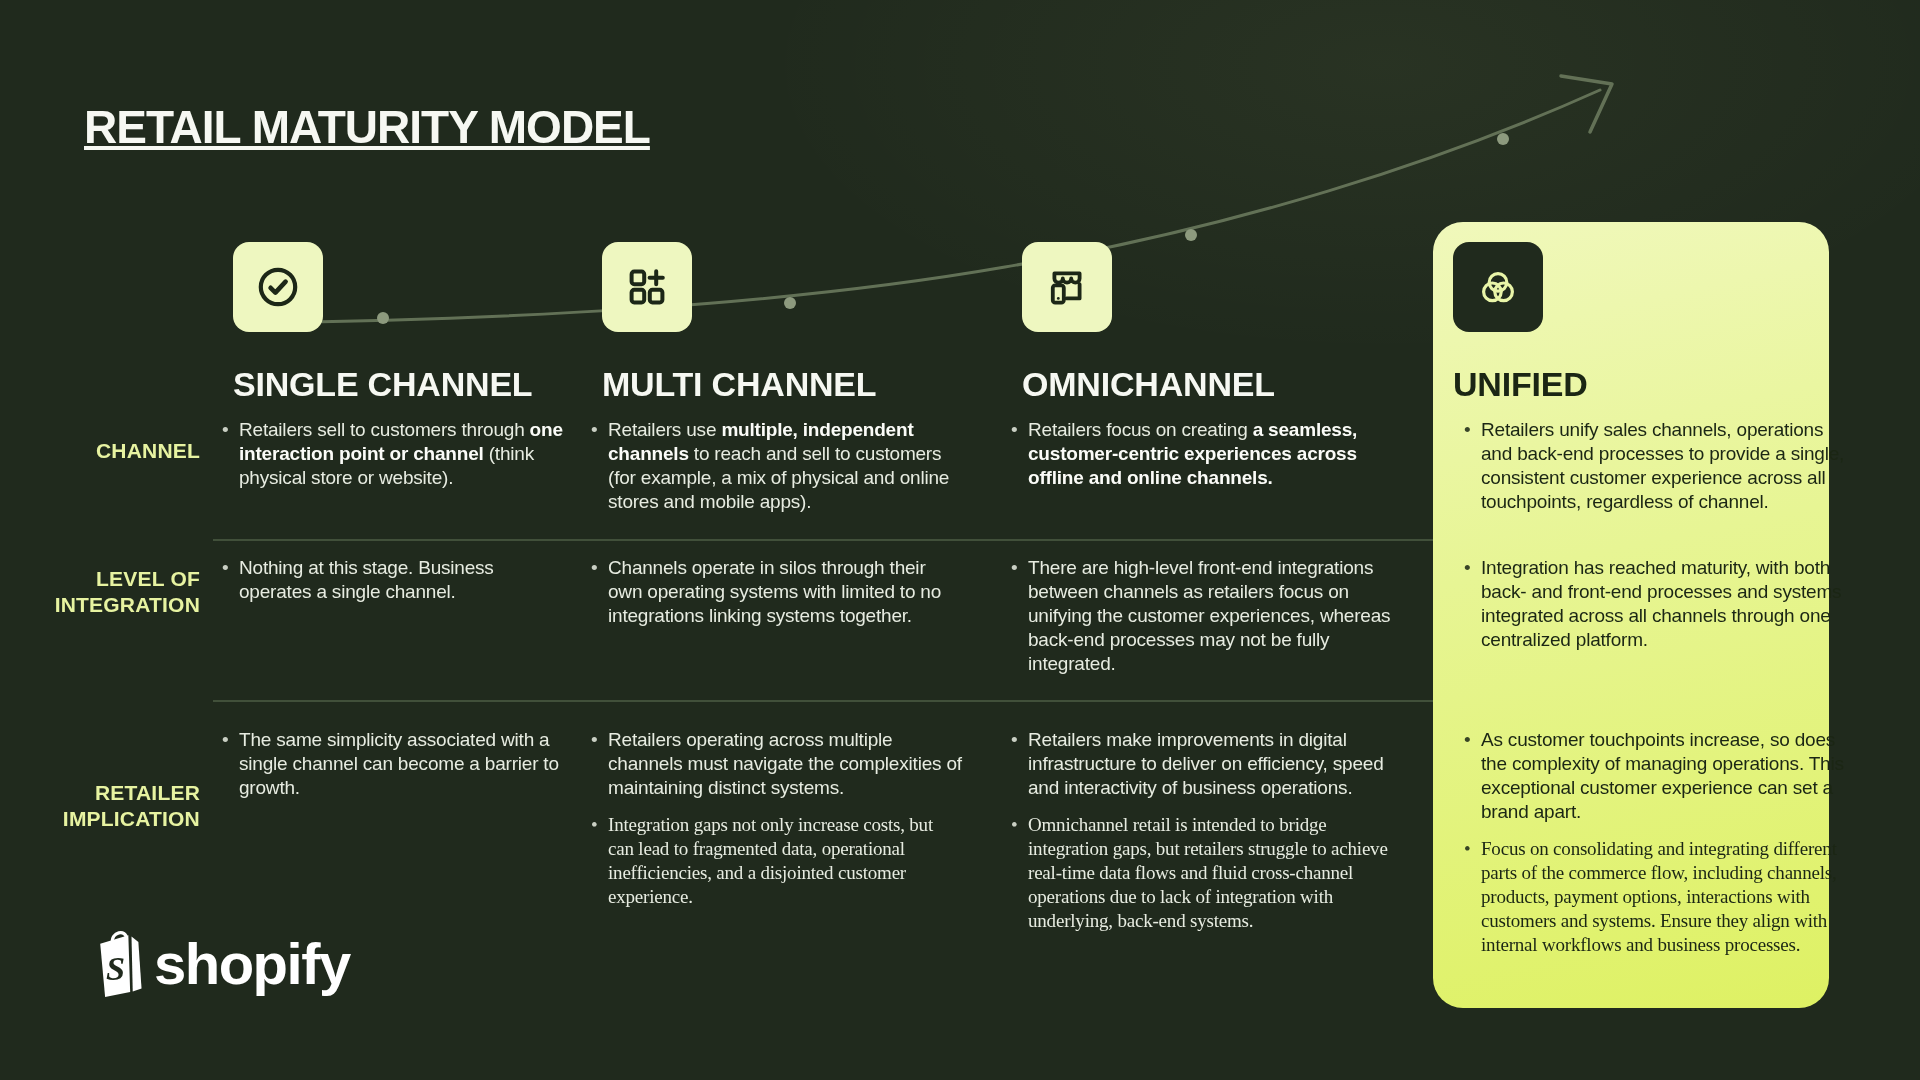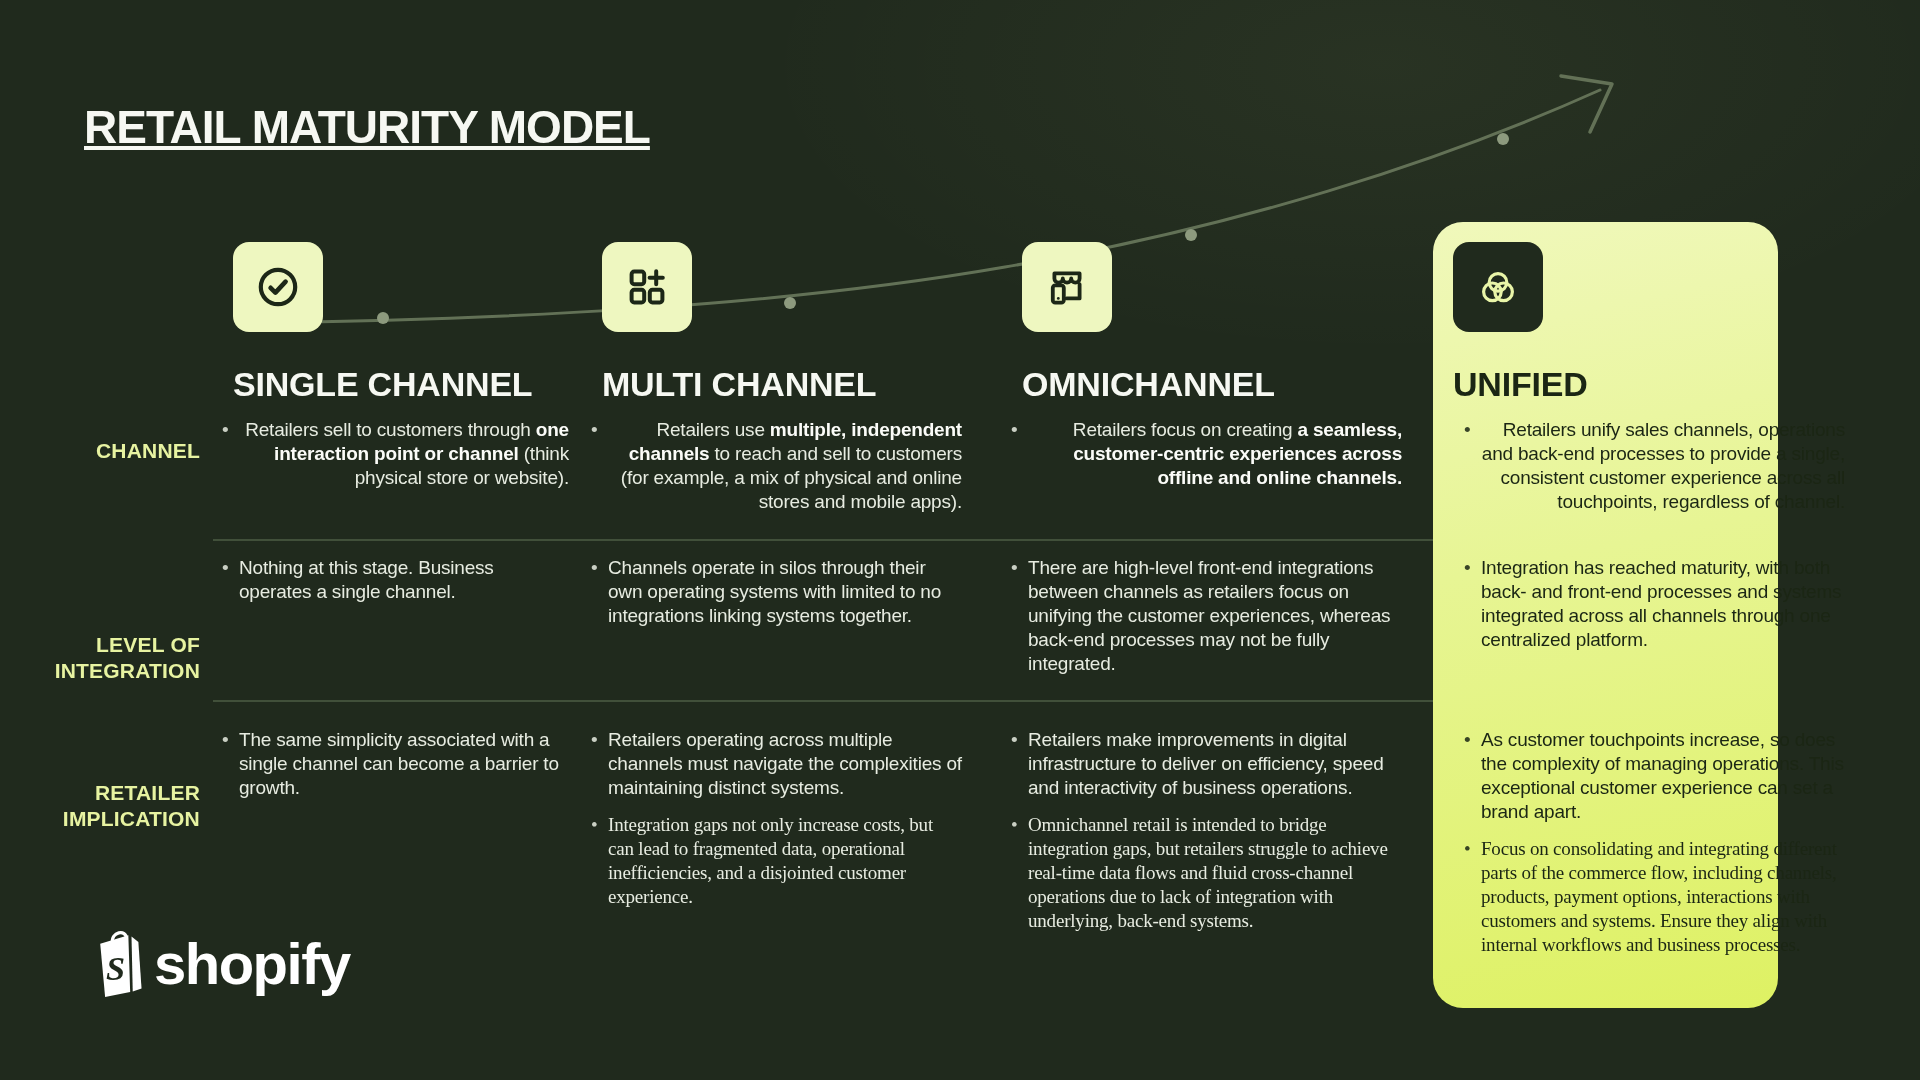--- a/index.html
+++ b/index.html
@@ -14,36 +14,36 @@
     radial-gradient(ellipse 900px 420px at 72% 6%, rgba(233,245,168,0.045), transparent 70%),
     var(--bg);}
   .title{position:absolute;left:84px;top:100px;font-size:46px;font-weight:bold;
     letter-spacing:-1px;color:var(--white);text-decoration:underline;}
   svg.curve{position:absolute;left:0;top:0;z-index:1;}
   .divider{position:absolute;left:213px;width:1222px;height:2px;background:var(--divider);z-index:2;}
   .d1{top:539px;} .d2{top:700px;}
   .row-labels{position:absolute;left:48px;width:152px;z-index:3;}
   .row-label{position:absolute;left:0;width:152px;text-align:right;color:var(--label);
     font-weight:bold;font-size:21px;line-height:26px;letter-spacing:0.2px;}
-  .rl-defined{top:438px;} .rl-integration{top:632px;text-align:right;} .rl-implication{top:780px;}
+  .rl-defined{top:438px;} .rl-integration{top:566px;text-align:right;} .rl-implication{top:780px;}
   .col{position:absolute;top:222px;height:786px;z-index:3;}
   .c1{left:233px;width:348px;} .c2{left:602px;width:372px;} .c3{left:1022px;width:392px;}
-  .card{left:1433px;width:345px;border-radius:30px;z-index:4;
+  .card{left:1433px;width:396px;border-radius:30px;z-index:4;
     background:linear-gradient(168deg,var(--card_top) 0%,var(--card_mid) 42%,var(--card_bottom) 100%);}
   .icon-tile{position:absolute;top:20px;left:0;width:90px;height:90px;border-radius:16px;
     background:var(--tile);display:flex;align-items:center;justify-content:center;}
   .card .icon-tile{left:20px;background:var(--bg);}
   .col h2{position:absolute;top:143px;left:0;font-size:34px;font-weight:bold;
     letter-spacing:-0.2px;color:var(--white);white-space:nowrap;}
   .card h2{left:20px;color:var(--dark);}
   ul.cell{position:absolute;left:-12px;list-style:none;color:var(--body);
     font-size:19px;line-height:24px;letter-spacing:-0.2px;}
   .c1 ul.cell{width:348px;} .c2 ul.cell{width:372px;} .c3 ul.cell{width:392px;}
   .card ul.cell{left:30px;width:382px;color:var(--dark);}
-  .cell-defined{top:196px;text-align:right;} .cell-integration{top:334px;} .cell-implication{top:506px;}
+  .cell-defined{top:196px;} .cell-integration{top:334px;} .cell-implication{top:506px;}
   ul.cell li{position:relative;padding-left:18px;}
   ul.cell li + li{margin-top:13px;font-family:Liberation Serif, serif;}
   ul.cell li::before{content:"•";position:absolute;left:1px;top:0;opacity:.85;}
   ul.cell .b{font-weight:bold;color:#fbfcf8;}
   .logo{position:absolute;left:88px;top:922px;display:flex;align-items:center;z-index:3;}
   .logo-word{color:#ffffff;font-size:58px;font-weight:bold;letter-spacing:-1.5px;
     line-height:84px;}
 </style>
 </head>
 <body>

